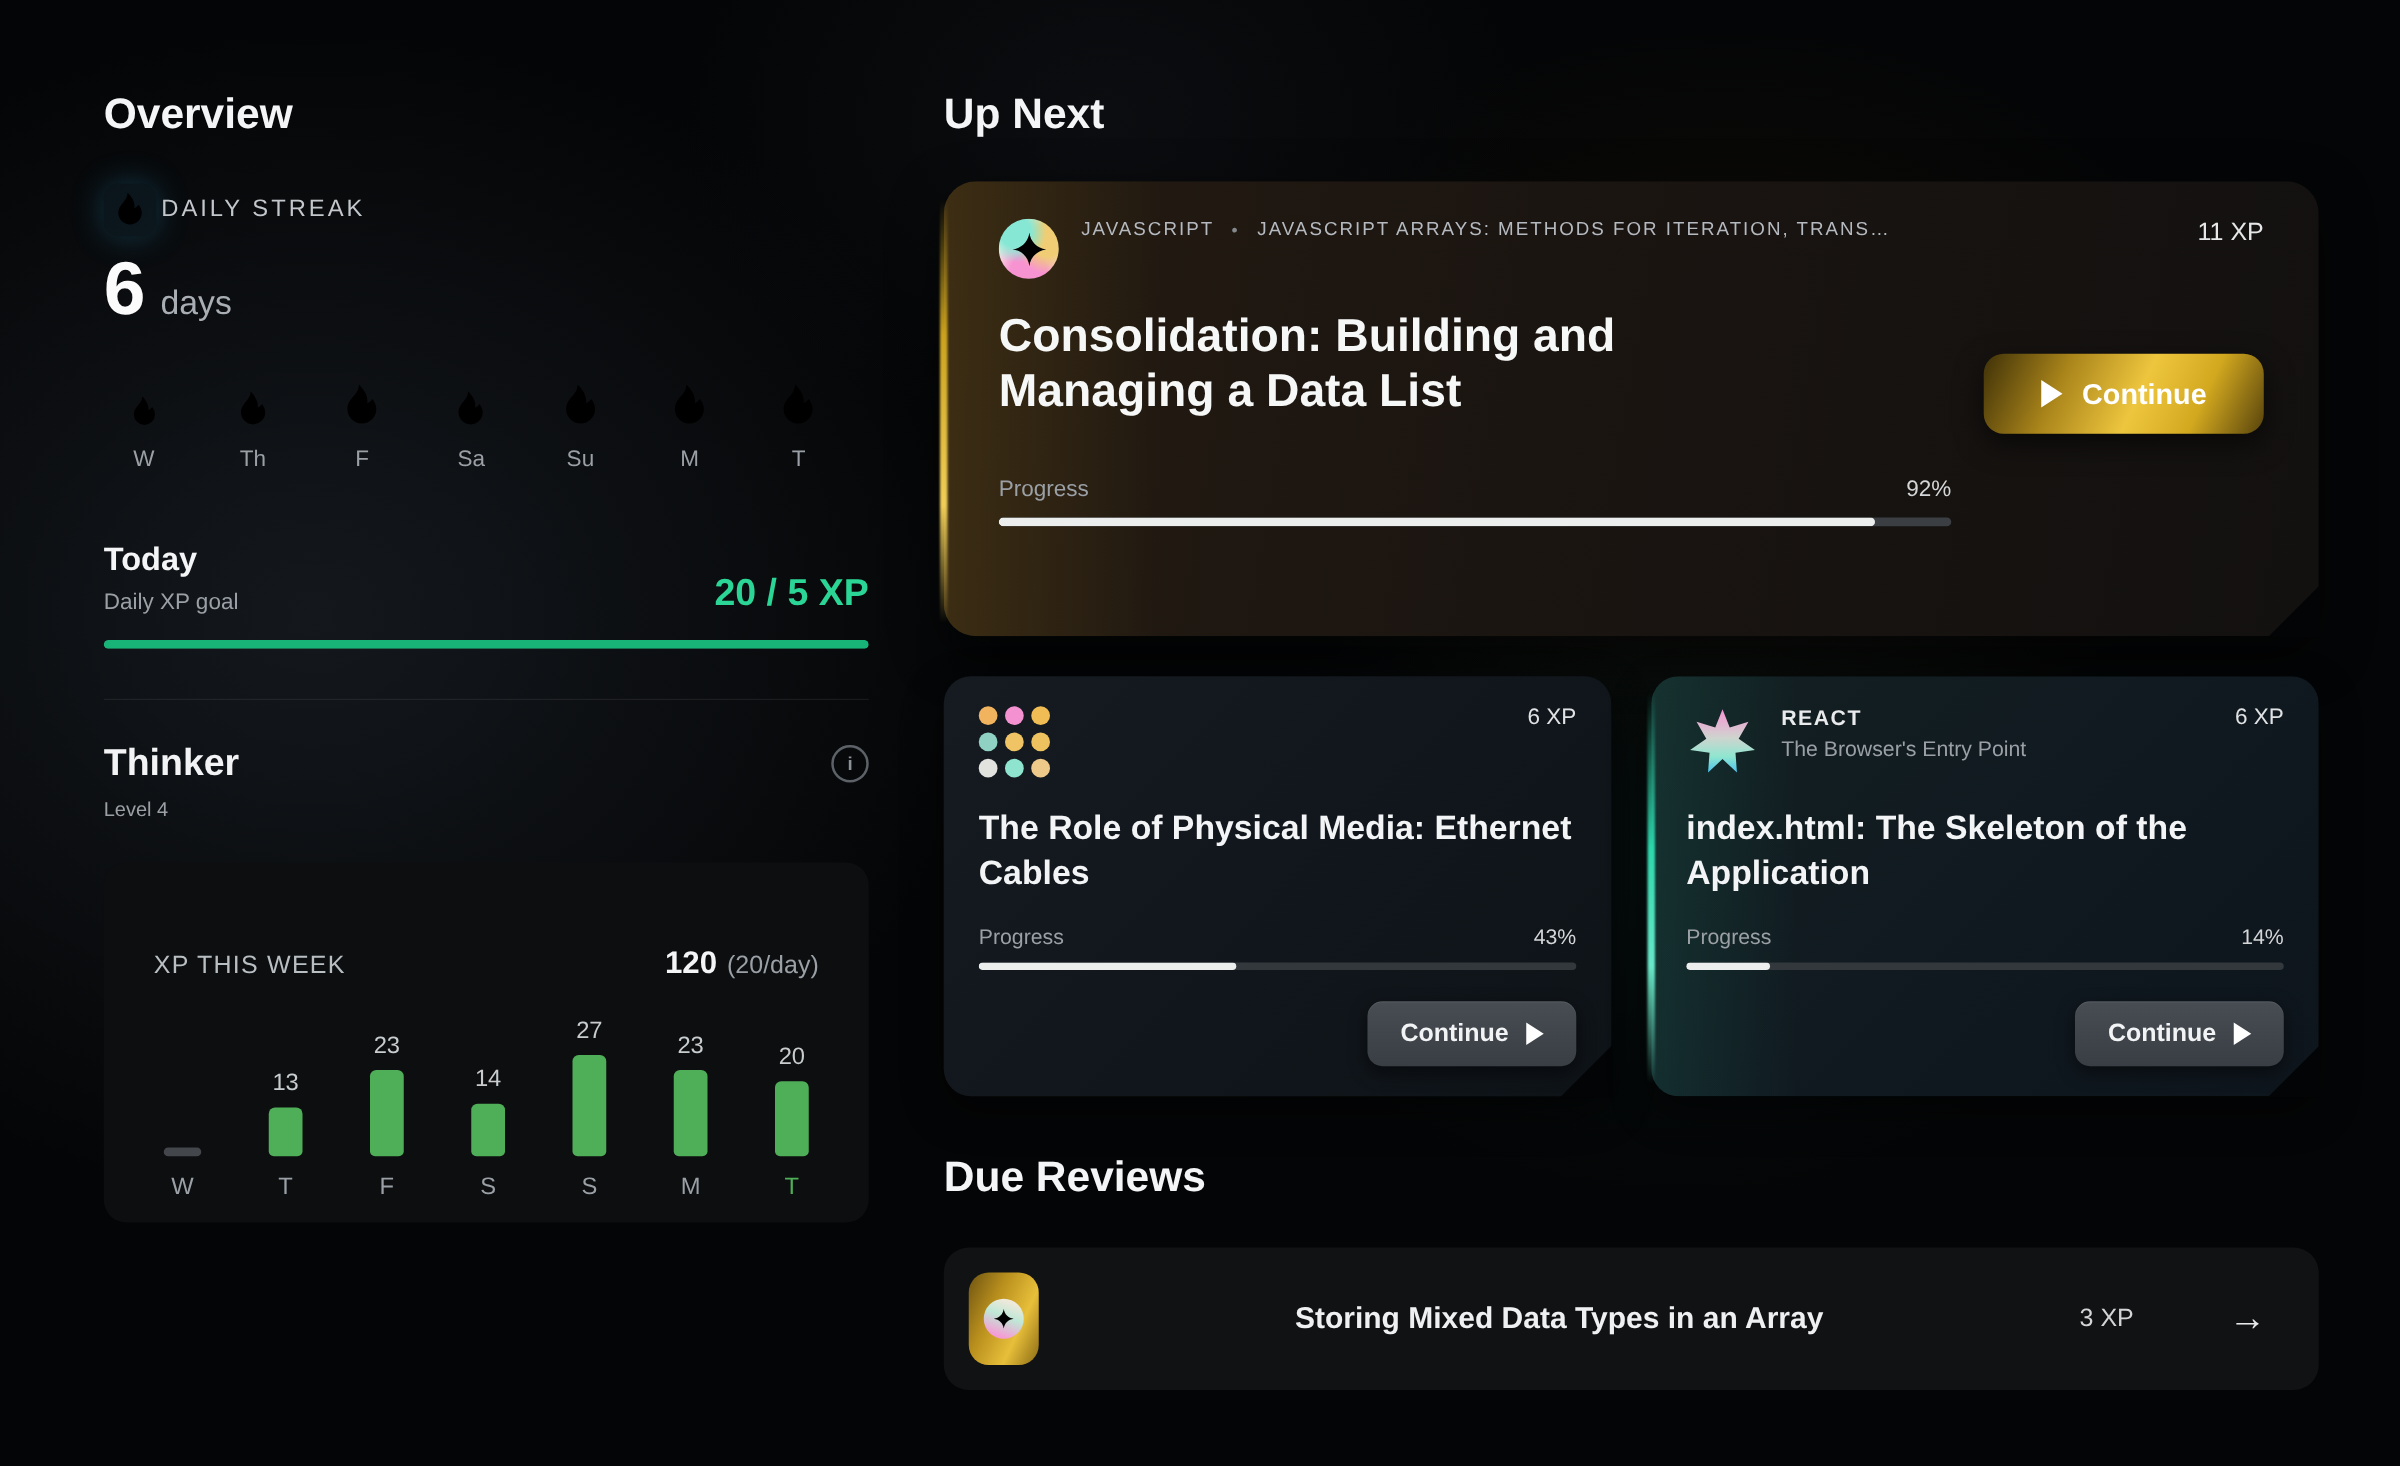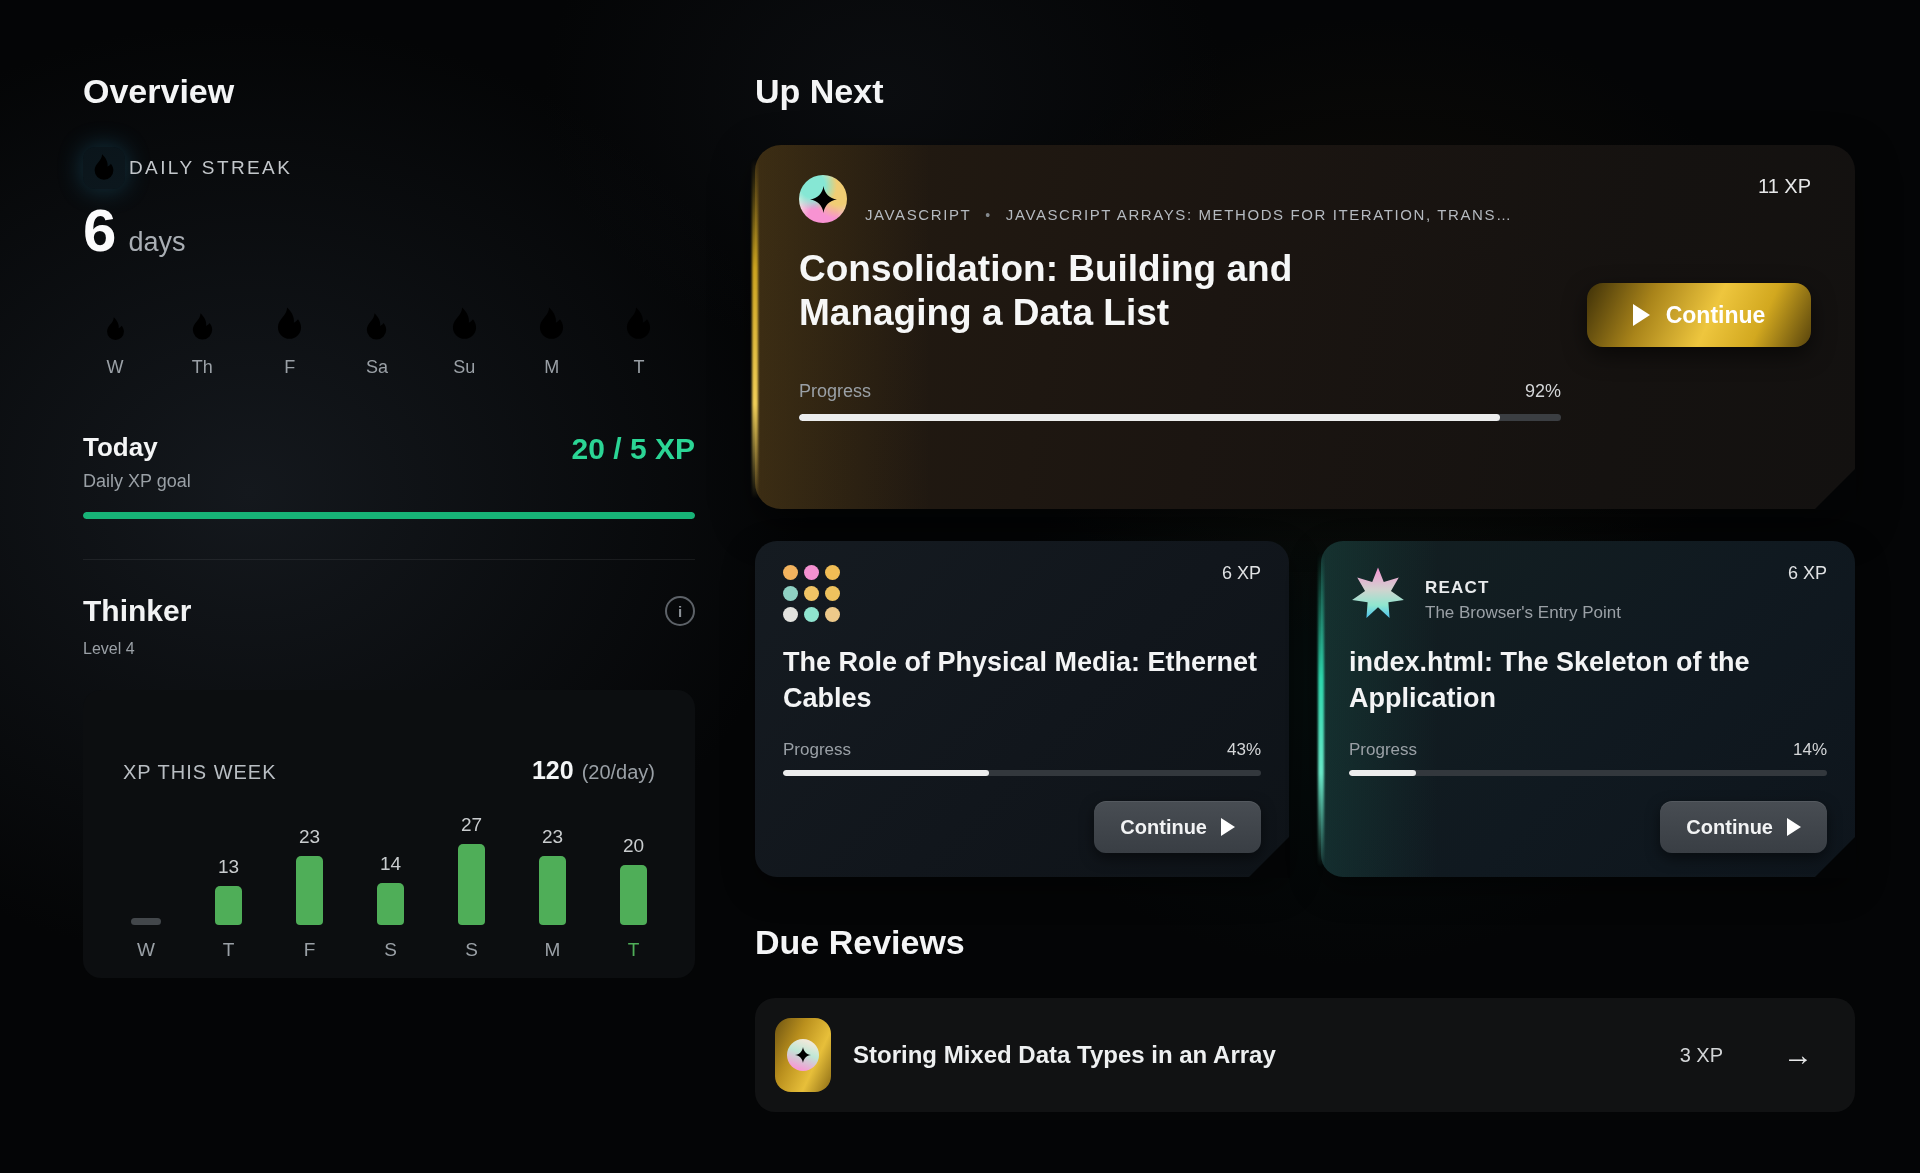--- a/index.html
+++ b/index.html
@@ -31,21 +31,21 @@
   .week{margin-top:42px;margin-left:8px;width:572px;display:flex;justify-content:space-between;}
   .day{display:flex;flex-direction:column;align-items:center;width:48px;}
   .day-flame{height:40px;display:flex;align-items:flex-end;justify-content:center;}
   .flame{display:block;}
   .flame.active{width:37px;height:37px;}
   .flame.dim{width:31px;height:31px;}
   .flame.inactive{width:27px;height:27px;}
   .day-label{margin-top:14px;font-size:18px;color:#9aa0a6;}
 
   
-  .today-row{margin-top:54px;display:flex;justify-content:space-between;align-items:flex-start;}
+  .today-row{margin-top:54px;display:flex;justify-content:space-between;align-items:flex-end;}
   .today-title{font-size:26px;font-weight:700;color:#f4f5f6;}
   .today-sub{margin-top:8px;font-size:18px;color:#9aa0a6;}
   .today-value{font-size:30px;font-weight:700;color:#2bd595;}
   .goal-track{margin-top:20px;height:7px;border-radius:4px;background:rgba(255,255,255,0.06);overflow:hidden;}
   .goal-fill{height:100%;border-radius:4px;background:#17b377;}
   .divider{margin-top:40px;border-top:1px solid rgba(255,255,255,0.07);}
 
   
   .thinker-row{margin-top:34px;display:flex;justify-content:space-between;align-items:center;}
   .thinker-title{font-size:30px;font-weight:700;}
@@ -71,21 +71,21 @@
   
   .big-card{position:relative;margin-top:34px;width:1100px;height:364px;box-sizing:border-box;border-radius:26px;
     padding:30px 44px;box-shadow:0 14px 40px rgba(0,0,0,0.5);
     background:linear-gradient(90deg, rgba(212,160,35,0.14), rgba(0,0,0,0) 16%),
                linear-gradient(100deg,#241b11 0%,#1b1511 42%,#151210 78%,#131110 100%);}
   .big-card::before{content:"";position:absolute;left:-3px;top:14px;bottom:10px;width:6px;border-radius:6px;
     background:linear-gradient(to bottom, rgba(150,110,30,0), #caa21f 32%, #f0ce58 72%, rgba(80,60,15,0));
     filter:blur(1px);}
   .cut::after{content:"";position:absolute;right:-1px;bottom:-1px;width:42px;height:42px;
     background:#030405;clip-path:polygon(100% 0,100% 100%,0 100%);}
-  .card-head{display:flex;align-items:flex-end;gap:18px;}
+  .card-head{display:flex;align-items:flex-start;gap:18px;}
   .js-badge{width:48px;height:48px;border-radius:50%;flex:0 0 auto;display:flex;align-items:center;justify-content:center;
     background:
       radial-gradient(circle at 28% 22%, #86e7d4 0%, #86e7d4 24%, rgba(134,231,212,0) 48%),
       radial-gradient(circle at 82% 35%, #f0cd74 0%, #f0cd74 26%, rgba(240,205,116,0) 54%),
       radial-gradient(circle at 50% 88%, #f893d2 0%, #f893d2 30%, rgba(248,147,210,0) 60%),
       #f3efe6;}
   .js-badge svg{width:27px;height:27px;}
   .eyebrow{display:flex;align-items:center;gap:14px;font-size:15px;letter-spacing:1.6px;color:#b5bac0;}
   .eyebrow .dot{color:#84898e;font-size:14px;}
   .xp-top{position:absolute;top:30px;right:44px;font-size:20px;color:#e6e7e8;}
@@ -125,21 +125,21 @@
   .card .prog-row{font-size:17px;margin-top:24px;}
   .card .prog-track{height:6px;background:#33383d;margin-top:10px;}
   .gray-btn{position:absolute;right:28px;bottom:24px;height:52px;padding:0 26px;border-radius:12px;border:none;cursor:pointer;
     display:flex;align-items:center;gap:14px;font-family:inherit;font-size:20px;font-weight:700;color:#f2f3f4;
     background:linear-gradient(180deg,#484d53,#393e44);
     box-shadow:0 5px 14px rgba(0,0,0,0.5), inset 0 1px 0 rgba(255,255,255,0.07);}
 
   
   .due-title{margin-top:46px;}
   .review-card{margin-top:36px;width:1100px;height:114px;box-sizing:border-box;border-radius:20px;background:#111213;
-    display:flex;align-items:center;gap:22px;padding:0 42px 0 20px;cursor:pointer;}
+    display:flex;align-items:center;gap:38px;padding:0 42px 0 20px;cursor:pointer;text-align:center;}
   .gold-badge{width:56px;height:74px;border-radius:16px;flex:0 0 auto;display:flex;align-items:center;justify-content:center;
     background:linear-gradient(115deg,#6e5412 0%,#b98f1d 35%,#e7bf3a 68%,#8a6a14 100%);}
   .gold-badge .mini{width:32px;height:32px;border-radius:50%;display:flex;align-items:center;justify-content:center;
     background:linear-gradient(200deg,#efe9da 15%,#bfe7d6 45%,#f59cd4 85%);}
   .gold-badge svg{width:16px;height:16px;}
   .review-title{flex:1;font-size:24px;font-weight:700;color:#eef0f1;}
   .review-xp{font-size:20px;color:#d2d4d6;margin-right:38px;}
   .arrow{font-size:30px;color:#e8e9ea;line-height:1;}
 </style>
 </head>

